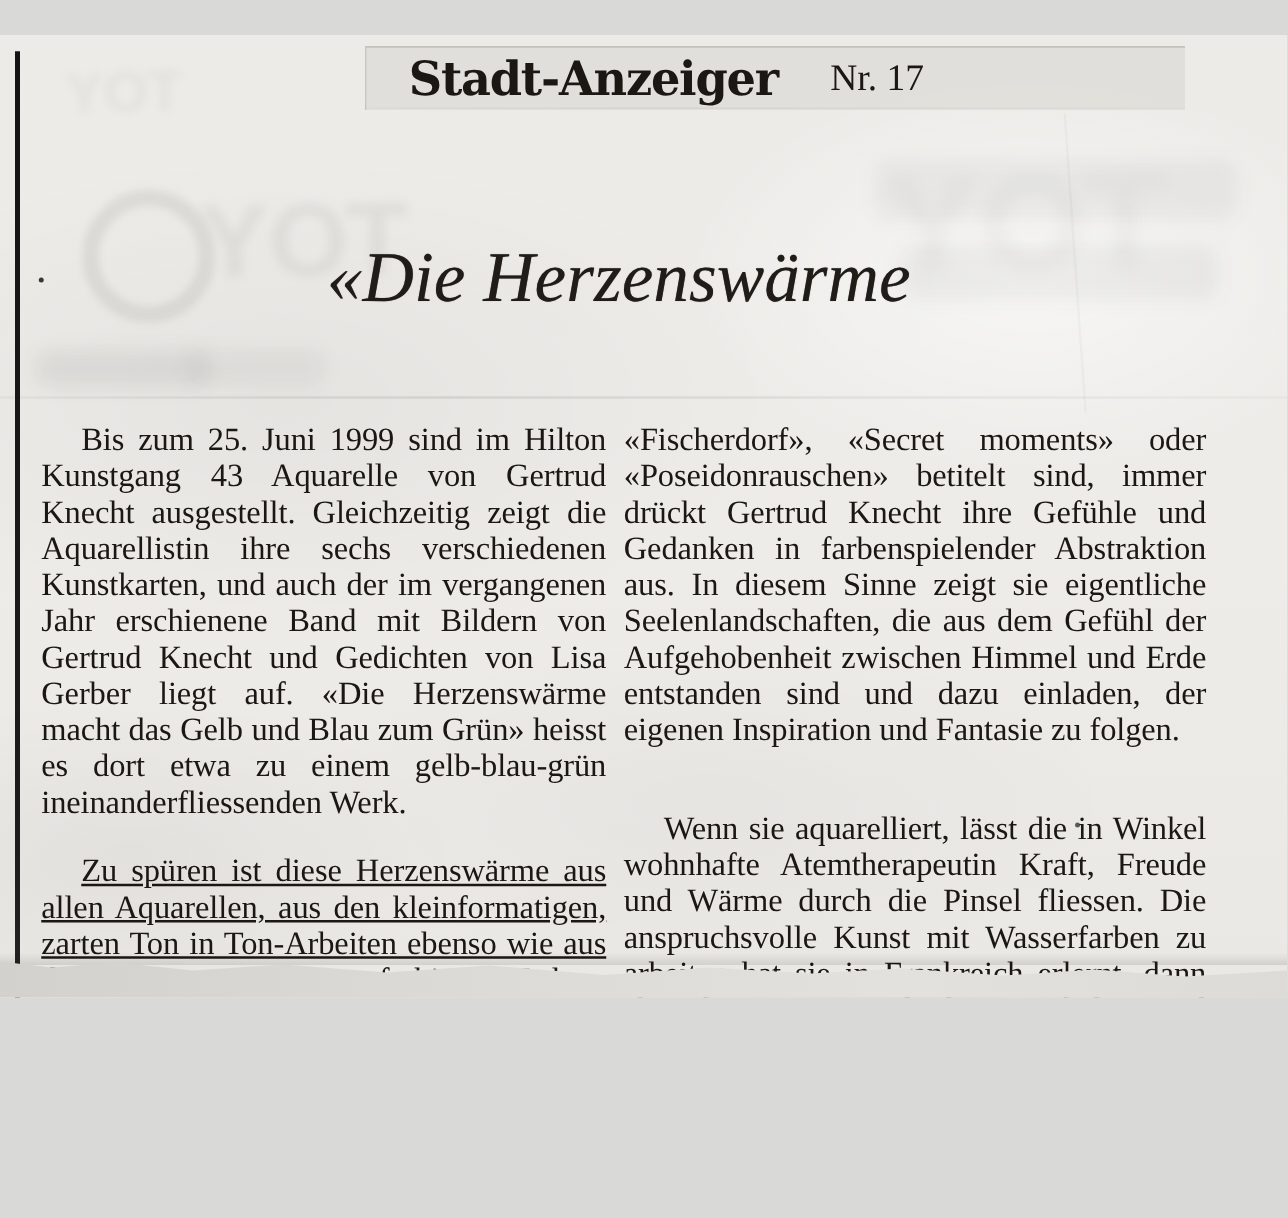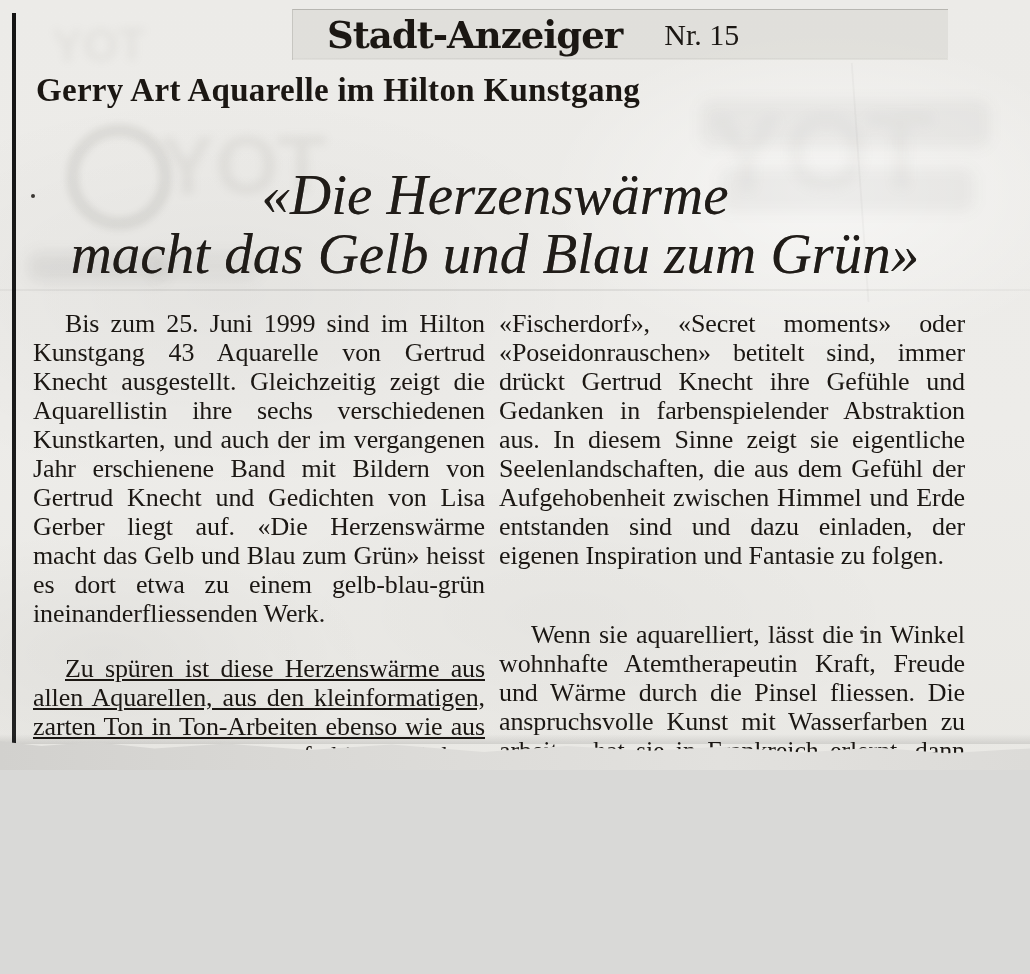--- a/index.html
+++ b/index.html
@@ -5,20 +5,21 @@
   html,body { margin:0; padding:0; background:#d9d9d7; }
   .scan {
     position:relative; width:1030px; height:770px; overflow:hidden;
     font-family:"Liberation Serif", serif; color:#1b1713;
     background:
       radial-gradient(ellipse 60% 40% at 22% 38%, rgba(0,0,0,0.035), transparent 65%),
       radial-gradient(ellipse 45% 35% at 80% 25%, rgba(255,255,255,0.55), transparent 60%),
       radial-gradient(ellipse 55% 30% at 55% 80%, rgba(0,0,0,0.025), transparent 60%),
       radial-gradient(ellipse 40% 25% at 10% 85%, rgba(0,0,0,0.04), transparent 65%),
       linear-gradient(180deg, #ecebe8 0%, #edece9 55%, #e9e8e4 100%);
+    margin-top: 28px;
   }
   
   .left-rule { position:absolute; left:12px; top:13px; width:4px; height:880px;
     background:linear-gradient(180deg,#141414 0%, #1c1c1c 70%, #2a2a2a 100%); }
   
   .masthead-band { position:absolute; left:292px; top:9px; width:655px; height:50px;
     background:rgba(206,204,198,0.38);
     border-top:1px solid rgba(110,108,102,0.35);
     border-left:1px solid rgba(110,108,102,0.22);
     display:flex; align-items:center; }
@@ -71,28 +72,26 @@
   <div class="ghost" style="left:710px; top:88px; font-size:110px; opacity:0.06; filter:blur(6px);">TOY</div>
   <div class="blob" style="left:700px; top:100px; width:290px; height:48px;"></div>
   <div class="blob" style="left:720px; top:168px; width:255px; height:44px;"></div>
   <div class="blob" style="left:28px; top:252px; width:140px; height:30px; background:rgba(60,58,52,0.075);"></div>
   <div class="blob" style="left:150px; top:252px; width:110px; height:28px; background:rgba(60,58,52,0.05);"></div>
 
   <div class="left-rule"></div>
 
   <div class="masthead-band">
     <span class="masthead-name">Stadt-Anzeiger</span>
-    <span class="masthead-issue">Nr. 15</span>
+    <span class="masthead-issue">Nr. 17</span>
   </div>
 
-  <div class="kicker">Gerry Art Aquarelle im Hilton Kunstgang</div>
 
   <div class="headline">
     <div>«Die Herzenswärme</div>
-    <div>macht das Gelb und Blau zum Grün»</div>
   </div>
 
   <div class="columns">
     <div class="col col-left">
       <p class="indent">Bis zum 25. Juni 1999 sind im Hilton Kunstgang 43 Aquarelle von Gertrud Knecht ausgestellt. Gleichzeitig zeigt die Aquarellistin ihre sechs verschiedenen Kunstkarten, und auch der im vergangenen Jahr erschienene Band mit Bildern von Gertrud Knecht und Gedichten von Lisa Gerber liegt auf. «Die Herzenswärme macht das Gelb und Blau zum Grün» heisst es dort etwa zu einem gelb-blau-grün ineinanderfliessenden Werk.</p>
       <p class="indent gap-left">Zu spüren ist diese Herzenswärme aus allen Aquarellen, aus den kleinformatigen, zarten Ton in Ton-Arbeiten ebenso wie aus den eher grossflächigen, farbigen Werken. Sie alle sind sorgfältig mit Passepartouts versehen und strahlen allein schon dank der leichten Plexiglasrahmen Luft und Schwerelosigkeit aus. Ob die Bilder nun mit «Flusslandschaft»,</p>
     </div>
     <div class="col col-right">
       <p>«Fischerdorf», «Secret moments» oder «Poseidonrauschen» betitelt sind, immer drückt Gertrud Knecht ihre Gefühle und Gedanken in farbenspielender Abstraktion aus. In diesem Sinne zeigt sie eigentliche Seelenlandschaften, die aus dem Gefühl der Aufgehobenheit zwischen Himmel und Erde entstanden sind und dazu einladen, der eigenen Inspiration und Fantasie zu folgen.</p>
       <p class="indent gap-right"><span>Wenn sie aquarelliert, lässt die in Winkel wohnhafte Atemtherapeutin Kraft, Freude und Wärme durch die Pinsel fliessen. Die anspruchsvolle Kunst mit Wasserfarben zu arbeiten hat sie in Frankreich erlernt, dann aber ihre eigene Technik entwickelt – und das zur Freude aller, die ihre grösseren und kleineren Werke betrachten und sich von ihrer Aussage entführen lassen.</span> <span class="byline">/SA</span></p>

